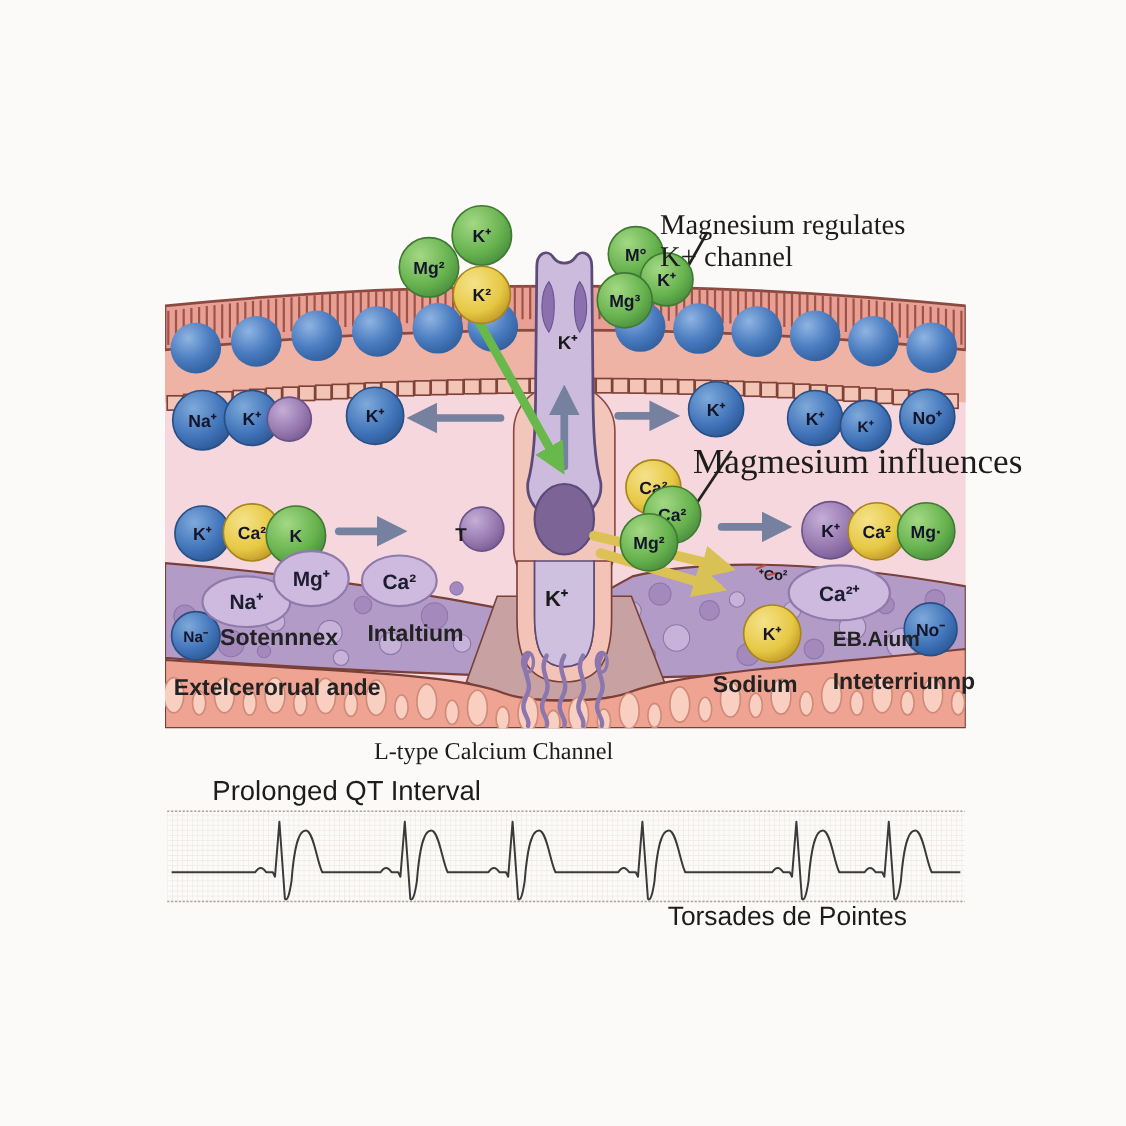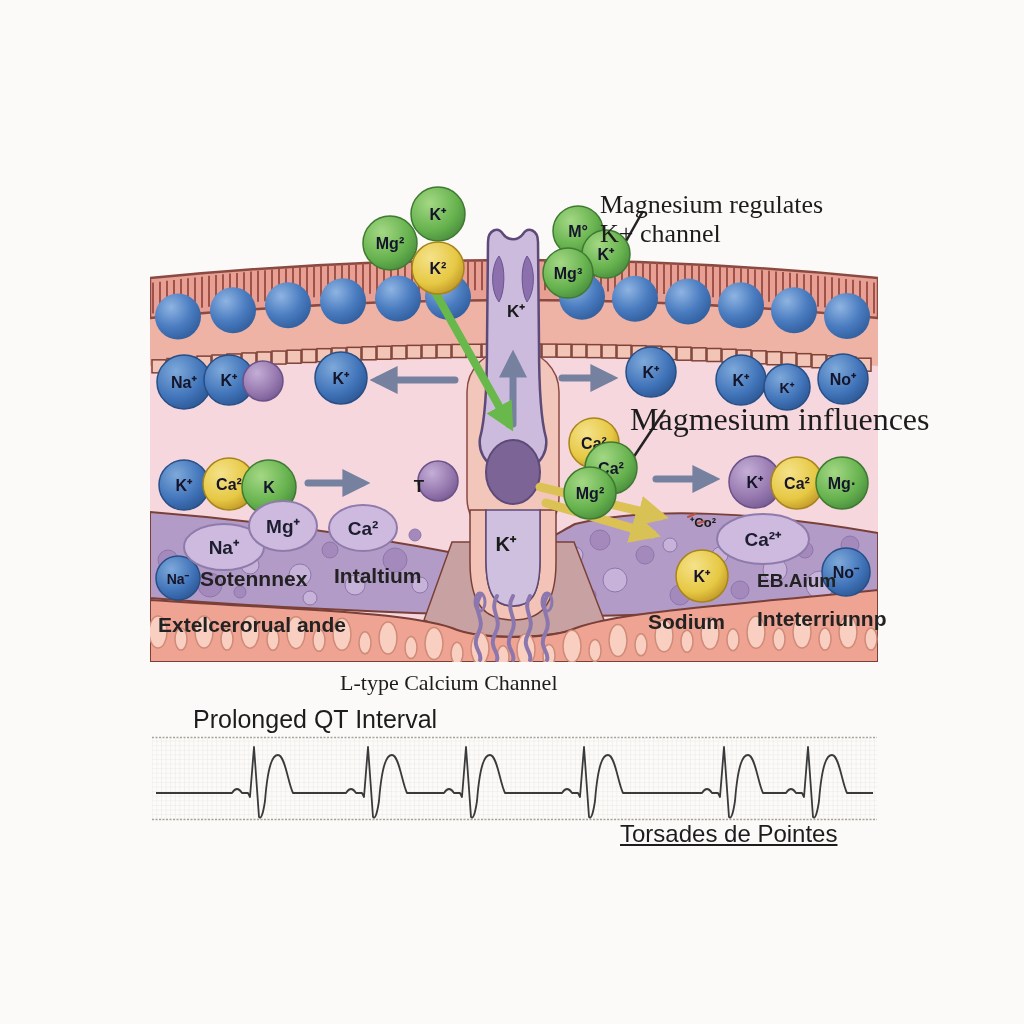--- a/index.html
+++ b/index.html
@@ -441,13 +441,13 @@
 </div>
 
 <div class="txt center" style="left:630px;top:402px;width:312px;font-size:32px;">
   <div>Magmesium influences</div>
 </div>
 
 <div class="txt center" style="left:340px;top:671px;width:300px;font-size:22px;">L-type Calcium Channel</div>
 
 <div class="txt" style="left:183px;top:705px;font-size:25px;margin-left:10px;">Prolonged QT Interval</div>
 
-<div class="txt" style="left:620px;top:821px;font-size:24px;text-decoration:underline;">Torsades de Pointes</div>
+<div class="txt" style="left:607px;top:821px;font-size:24px;">Torsades de Pointes</div>
 
 </body></html>

